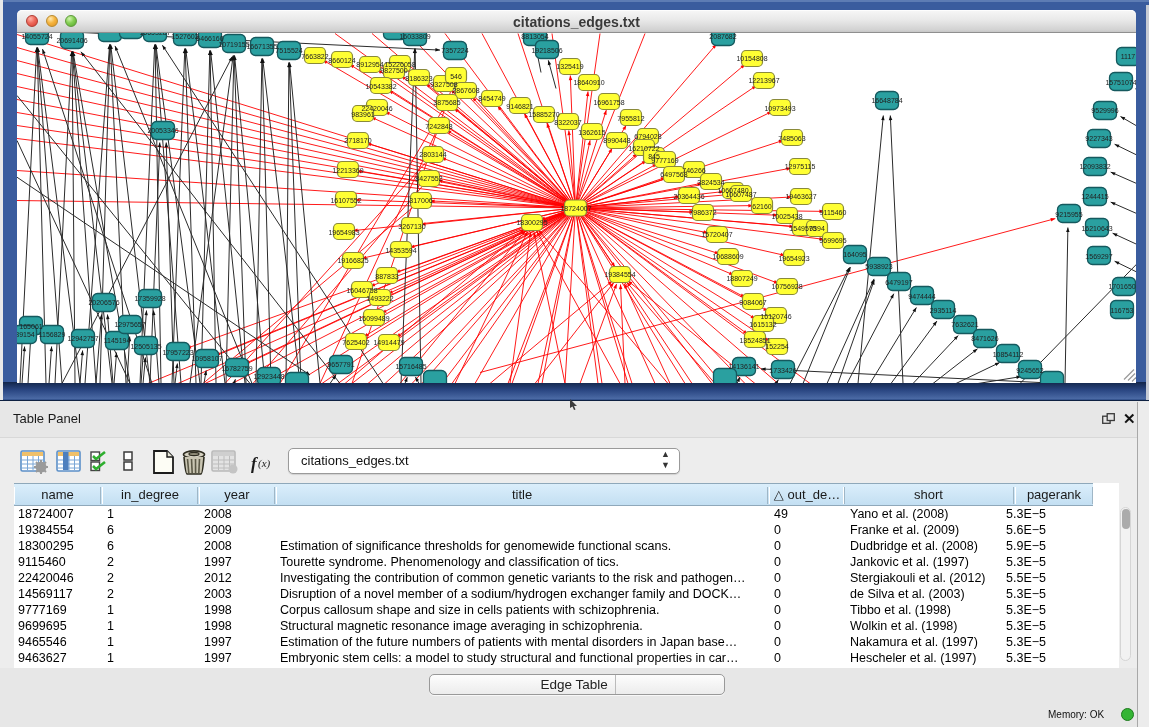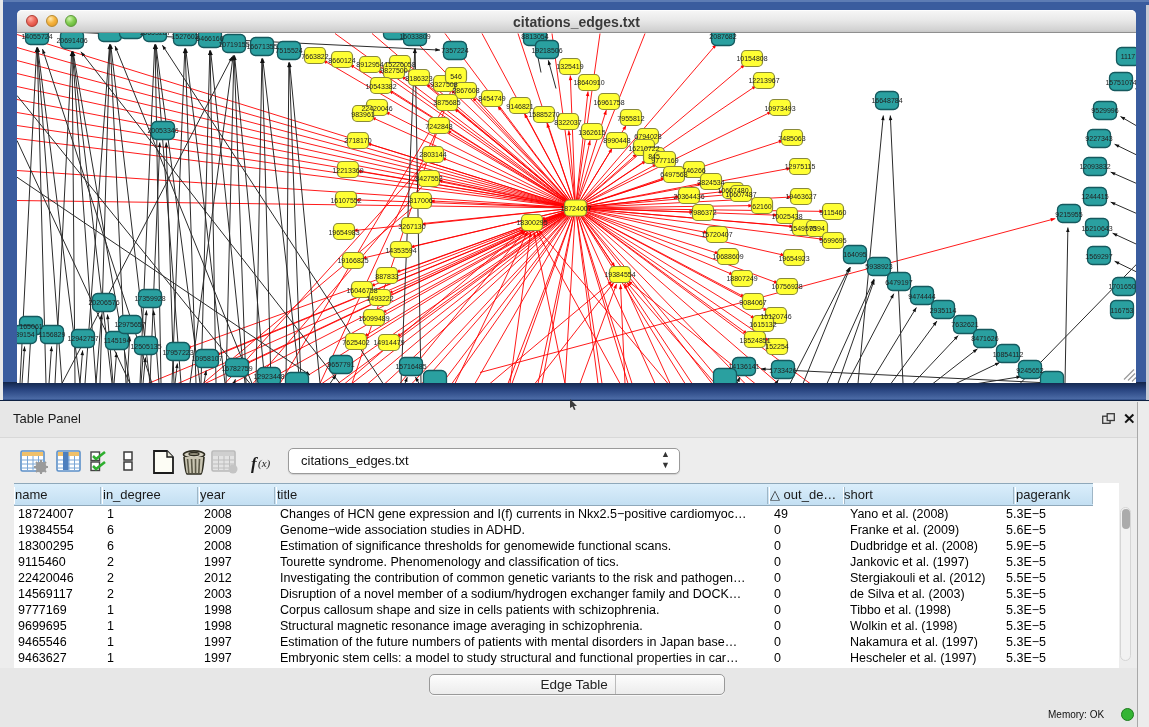--- a/index.html
+++ b/index.html
@@ -25,21 +25,21 @@
 #float { position:absolute; left:1102px; top:13px; width:13px; height:11px; }
 #close { position:absolute; left:1123px; top:10px; font-size:15px; font-weight:bold; color:#111; }
 #tbl { position:absolute; left:0px; top:437px; width:1137px; height:231px; background:#ededed; border-top:1px solid #d8d8d8; }
 #combo { position:absolute; left:288px; top:448px; width:392px; height:26px; background:#fff;
   border:1px solid #9a9a9a; border-radius:5px; font-size:13px; color:#111; line-height:24px; padding-left:12px;
   box-shadow:0 1px 1px rgba(0,0,0,0.12); }
 #combo .ud { position:absolute; right:9px; top:0px; font-size:9px; color:#333; line-height:11px; }
 #grid { position:absolute; left:14px; top:483px; width:1105px; height:185px; background:#fff; }
 .hrow { position:absolute; left:0; top:0; height:23px; width:1079px; background:linear-gradient(#dbeefb,#c3dff2);
   border-top:1px solid #8fa8ba; border-bottom:1px solid #8fa8ba; font-size:13px; color:#1a1a1a; }
-.hrow span { position:absolute; top:3px; border-right:1px solid #9fb6c6; border-left:1px solid #fff; height:17px; }
+.hrow span { position:absolute; top:3px; text-align:center; border-right:1px solid #9fb6c6; border-left:1px solid #fff; height:17px; }
 .tr { position:absolute; left:0; width:1079px; height:16px; font-size:12.5px; color:#000; white-space:nowrap; }
 .tr span { position:absolute; top:0; overflow:hidden; }
 .c0 { left:4px; width:82px; }
 .c1 { left:93px; width:90px; }
 .c2 { left:190px; width:80px; }
 .c3 { left:266px; width:478px; }
 .c4 { left:760px; width:68px; }
 .c5 { left:836px; width:168px; }
 .c6 { left:992px; width:90px; }
 #vsb { position:absolute; left:1120px; top:507px; width:11px; height:154px; background:#f2f2f2; border:1px solid #d5d5d5; border-radius:6px; }
@@ -874,30 +874,28 @@
     <span style="left:262px;width:492px">title</span>
     <span style="left:755px;width:76px">△ out_de…</span>
     <span style="left:829px;width:171px">short</span>
     <span style="left:1001px;width:78px">pagerank</span>
   </div>
   <div style="position:absolute;left:0;top:24px;width:1079px;height:161px;overflow:hidden">
     <div class="tr">
         <span class="c0">18724007</span>
         <span class="c1">1</span>
         <span class="c2">2008</span>
-        <span class="c3">Changes of HCN gene expression and I(f) currents in Nkx2.5−positive cardiomyoc…</span>
         <span class="c4">49</span>
         <span class="c5">Yano et al. (2008)</span>
         <span class="c6">5.3E−5</span>
       </div>
       <div class="tr">
         <span class="c0">19384554</span>
         <span class="c1">6</span>
         <span class="c2">2009</span>
-        <span class="c3">Genome−wide association studies in ADHD.</span>
         <span class="c4">0</span>
         <span class="c5">Franke et al. (2009)</span>
         <span class="c6">5.6E−5</span>
       </div>
       <div class="tr">
         <span class="c0">18300295</span>
         <span class="c1">6</span>
         <span class="c2">2008</span>
         <span class="c3">Estimation of significance thresholds for genomewide functional scans.</span>
         <span class="c4">0</span>

